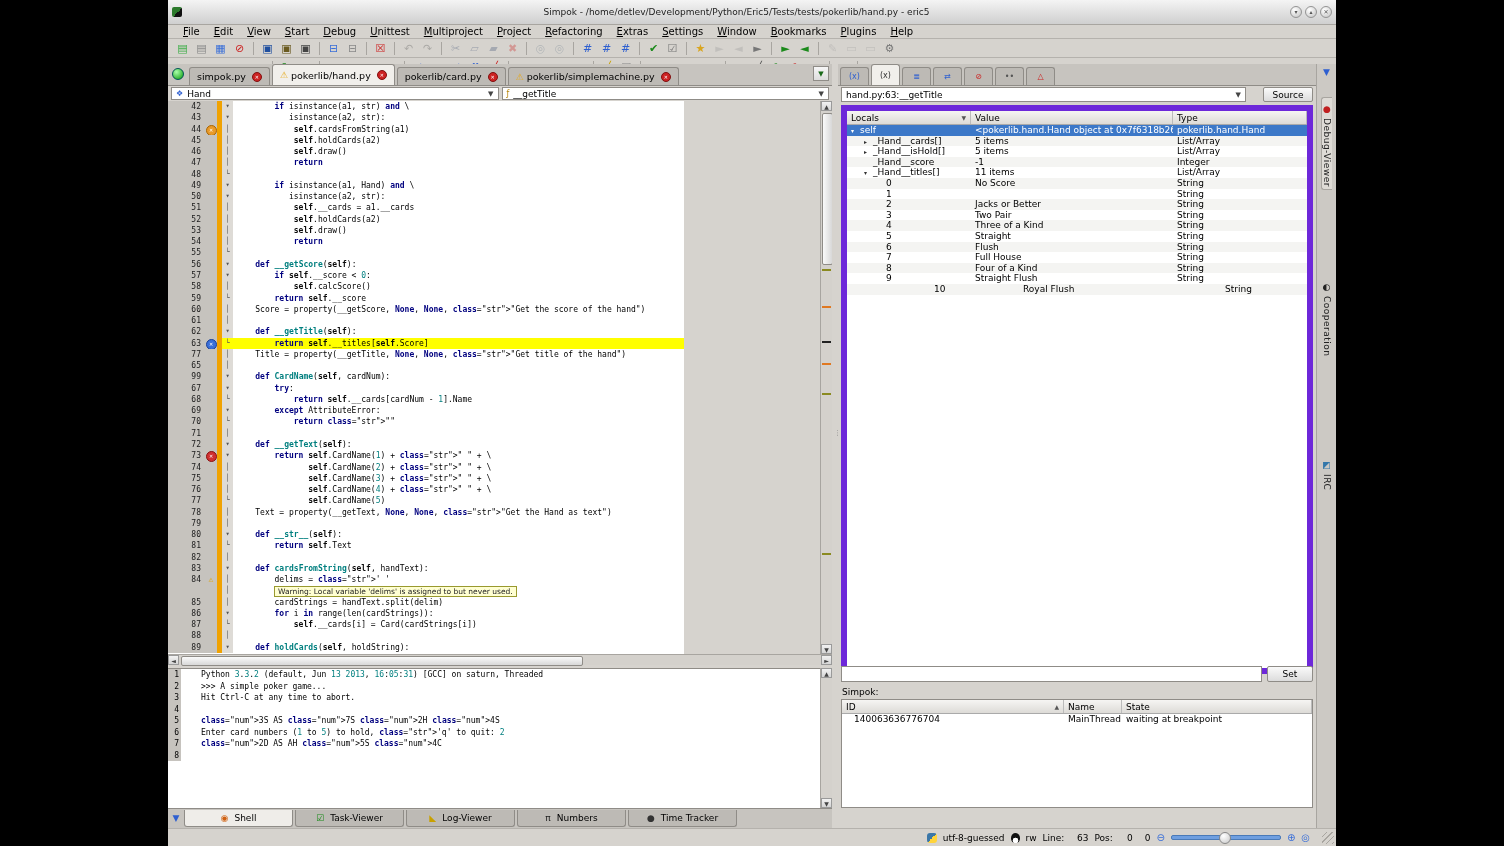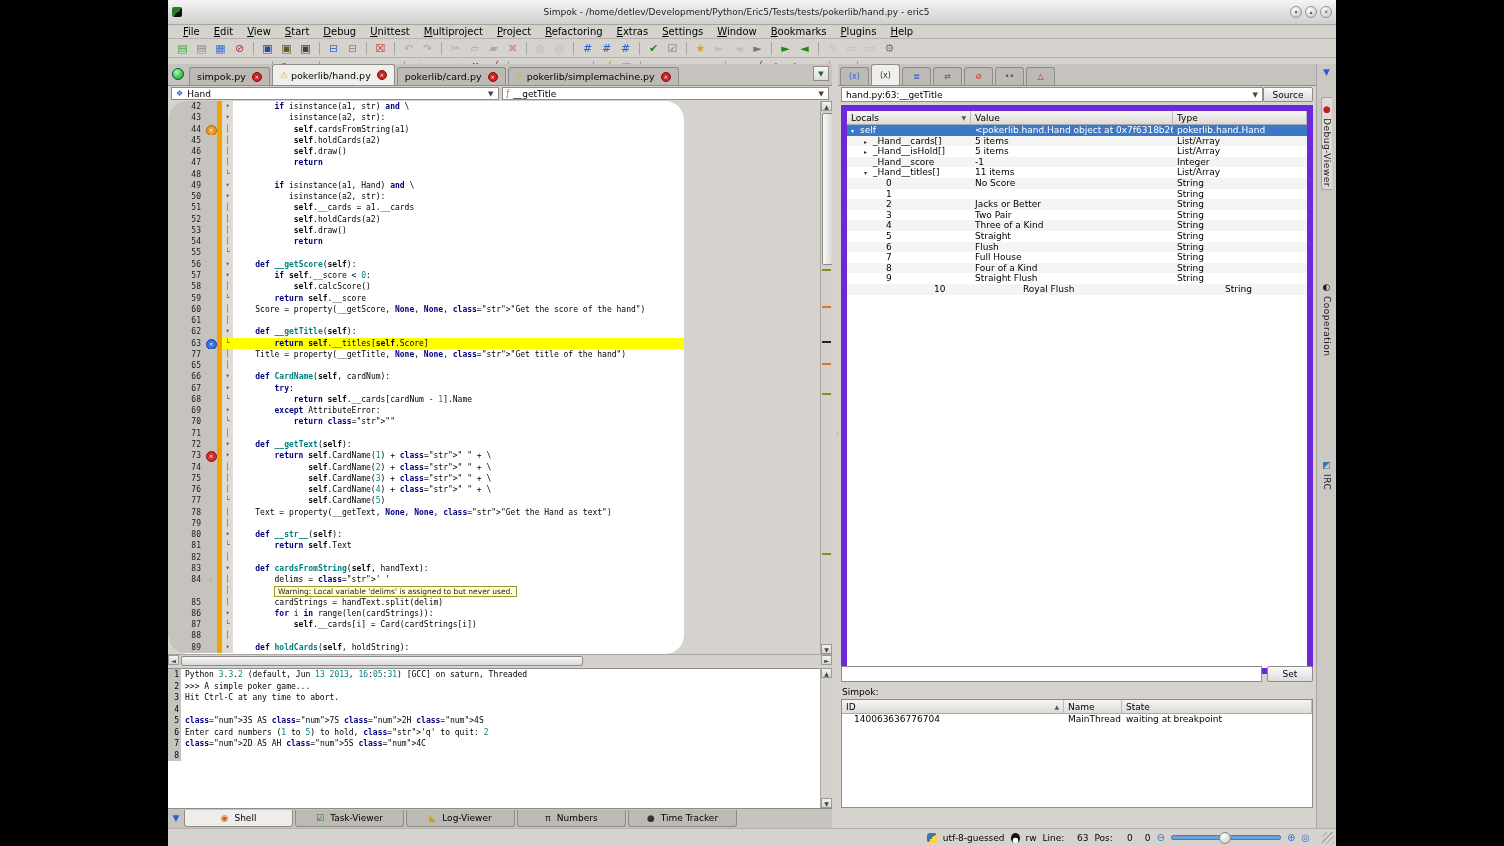--- a/index.html
+++ b/index.html
@@ -44,21 +44,21 @@
   .tab-list-btn{margin-left:auto;margin-bottom:4px;margin-right:3px;width:14px;height:13px;border:1px solid #8f8c87;
     background:linear-gradient(#f6f6f6,#ddd);font-size:7px;color:#1a6a1a;display:flex;align-items:center;justify-content:center;}
 
   .navbar{position:absolute;top:22px;left:0;width:664px;height:15px;display:flex;gap:3px;padding:1px 3px;box-sizing:border-box;}
   .combo{flex:1;background:#fff;border:1px solid #8f8c87;display:flex;align-items:center;font-size:9px;padding:0 4px;min-width:0;}
   .combo .cicon{font-size:8px;margin-right:4px;color:#2e5fd0;}
   .combo .arrow{margin-left:auto;font-size:7px;color:#444;}
 
   
   #editor{position:absolute;top:37px;left:0;width:516px;height:553px;background:#fff;overflow:hidden;
-    font-family:"DejaVu Sans Mono",monospace;font-size:8px;border-radius:19px;}
+    font-family:"DejaVu Sans Mono",monospace;font-size:8px;}
   .crow{display:flex;height:11.28px;line-height:11.28px;white-space:pre;}
   .ln{width:33px;flex:none;text-align:right;padding-right:4px;background:#c6c3be;color:#1a1a1a;font-size:8px;}
   .mk{width:12px;flex:none;background:#c6c3be;text-align:center;}
   .bp{display:inline-block;width:9px;height:9px;border-radius:50%;color:#fff;font-size:5px;line-height:9px;
     text-align:center;vertical-align:top;margin-top:1px;font-family:"DejaVu Sans",sans-serif;}
   .bp.bporange{background:#e89a2a;border:1px solid #a96400;}
   .bp.bpblue{background:#3a6fd8;border:1px solid #1a3f98;}
   .bp.bpred{background:#d03030;border:1px solid #8a1010;}
   .warnmark{color:#e0a400;font-size:8px;}
   .cb{width:5px;flex:none;background:#f0a202;}
@@ -82,21 +82,21 @@
   .hscroll .sbarrow{position:absolute;top:0;width:11px;height:10px;font-size:6px;color:#444;text-align:center;line-height:10px;
     background:linear-gradient(#f2f2f2,#d5d5d5);border:1px solid #9a9a9a;box-sizing:border-box;}
   .hscroll .thumb{position:absolute;left:13px;top:1px;width:400px;height:8px;background:linear-gradient(#fafafa,#d8d8d8);
     border:1px solid #8f8c87;border-radius:2px;}
 
   
   #shell{position:absolute;top:604px;left:0;width:652px;height:140px;background:#fff;border-top:1px solid #8f8c87;
     font-family:"DejaVu Sans Mono",monospace;font-size:8px;overflow:hidden;box-sizing:border-box;}
   .srow{display:flex;height:11.5px;line-height:11.5px;white-space:pre;}
   .sln{width:11px;flex:none;text-align:right;padding-right:2px;background:#c6c3be;font-size:8px;}
-  .stext{padding-left:4px;}
+  .stext{padding-left:20px;}
   .vsb2{position:absolute;top:604px;left:652px;width:12px;height:140px;background:#d4d1cc;border-left:1px solid #a8a5a0;box-sizing:border-box;}
 
   
   #bottombar{position:absolute;top:744px;left:0;right:0;height:20px;background:#c7c4bf;border-top:1px solid #8f8c87;
     display:flex;align-items:flex-start;padding-top:1px;box-sizing:border-box;}
   .funnel{width:16px;height:16px;display:flex;align-items:center;justify-content:center;font-size:9px;color:#2e5fd0;flex:none;}
   .btab{width:107px;height:16px;margin-right:2px;background:#bdbab5;border:1px solid #8f8c87;border-top:none;
     border-radius:0 0 3px 3px;display:flex;align-items:center;justify-content:center;gap:6px;font-size:9px;}
   .btab.active{background:#efede9;}
   .btab .bicon{font-size:9px;}
@@ -105,21 +105,21 @@
   #splitter-v{position:absolute;left:664px;top:0;width:6px;height:100%;background:#d6d3ce;}
   #splitter-v .dots{position:absolute;top:48%;left:2px;color:#888;font-size:7px;line-height:4px;}
 
   
   #debug-pane{position:absolute;left:670px;top:0;width:478px;height:100%;}
   .dvtabs{position:absolute;top:0;left:0;right:0;height:22px;background:#c7c4bf;border-bottom:1px solid #8f8c87;
     display:flex;align-items:flex-end;padding-left:2px;box-sizing:border-box;}
   .dvtab{width:27px;height:17px;border:1px solid #8f8c87;border-bottom:none;border-radius:3px 3px 0 0;background:#bdbab5;
     display:flex;align-items:center;justify-content:center;font-size:8px;margin-right:2px;}
   .dvtab.active{background:#f1efeb;height:20px;}
-  .frame-row{position:absolute;top:22px;left:0;right:0;height:17px;display:flex;gap:0;padding:1px 3px;box-sizing:border-box;}
+  .frame-row{position:absolute;top:22px;left:0;right:0;height:17px;display:flex;gap:17px;padding:1px 3px;box-sizing:border-box;}
   .src-btn{width:48px;flex:none;background:linear-gradient(#fafafa,#dcdcdc);border:1px solid #8f8c87;border-radius:2px;
     font-size:9px;display:flex;align-items:center;justify-content:center;}
 
   #locals{position:absolute;top:41px;left:3px;right:3px;height:557px;background:#fff;border:6px solid #6d28d9;
     font-size:9px;overflow:hidden;}
   .thead{display:flex;height:13px;background:linear-gradient(#f6f5f3,#dddbd7);border-bottom:1px solid #aaa;}
   .th{padding:0 4px;border-right:1px solid #bbb;display:flex;align-items:center;box-sizing:border-box;overflow:hidden;}
   .th .sort{margin-left:auto;font-size:6px;color:#555;}
   .c1{width:124px;flex:none;}
   .c2{width:202px;flex:none;}
@@ -342,21 +342,21 @@
           <div class="crow"><span class="ln">56</span><span class="mk"></span><span class="cb"></span><span class="fd">▾</span><span class="code">    <span class="kw">def</span> <span class="dfn">__getScore</span>(<span class="slf">self</span>):</span></div>
           <div class="crow"><span class="ln">57</span><span class="mk"></span><span class="cb"></span><span class="fd">▾</span><span class="code">        <span class="kw">if</span> <span class="slf">self</span>.__score &lt; <span class="num">0</span>:</span></div>
           <div class="crow"><span class="ln">58</span><span class="mk"></span><span class="cb"></span><span class="fd">│</span><span class="code">            <span class="slf">self</span>.calcScore()</span></div>
           <div class="crow"><span class="ln">59</span><span class="mk"></span><span class="cb"></span><span class="fd">└</span><span class="code">        <span class="kw">return</span> <span class="slf">self</span>.__score</span></div>
           <div class="crow"><span class="ln">60</span><span class="mk"></span><span class="cb"></span><span class="fd">│</span><span class="code">    Score = property(__getScore, <span class="kw">None</span>, <span class="kw">None</span>, <span <span="" class="kw">class</span>="str"&gt;"Get the score of the hand")</span></div>
           <div class="crow"><span class="ln">61</span><span class="mk"></span><span class="cb"></span><span class="fd">│</span><span class="code"></span></div>
           <div class="crow"><span class="ln">62</span><span class="mk"></span><span class="cb"></span><span class="fd">▾</span><span class="code">    <span class="kw">def</span> <span class="dfn">__getTitle</span>(<span class="slf">self</span>):</span></div>
           <div class="crow cur"><span class="ln">63</span><span class="mk"><span class="bp bpblue">✕</span></span><span class="cb"></span><span class="fd">└</span><span class="code">        <span class="kw">return</span> <span class="slf">self</span>.__titles[<span class="slf">self</span>.Score]</span></div>
           <div class="crow"><span class="ln">77</span><span class="mk"></span><span class="cb"></span><span class="fd">│</span><span class="code">    Title = property(__getTitle, <span class="kw">None</span>, <span class="kw">None</span>, <span <span="" class="kw">class</span>="str"&gt;"Get title of the hand")</span></div>
           <div class="crow"><span class="ln">65</span><span class="mk"></span><span class="cb"></span><span class="fd">│</span><span class="code"></span></div>
-          <div class="crow"><span class="ln">66</span><span class="mk"></span><span class="cb"></span><span class="fd">▾</span><span class="code">    <span class="kw">def</span> <span class="dfn">CardName</span>(<span class="slf">self</span>, cardNum):</span></div>
+          <div class="crow"><span class="ln">99</span><span class="mk"></span><span class="cb"></span><span class="fd">▾</span><span class="code">    <span class="kw">def</span> <span class="dfn">CardName</span>(<span class="slf">self</span>, cardNum):</span></div>
           <div class="crow"><span class="ln">67</span><span class="mk"></span><span class="cb"></span><span class="fd">▾</span><span class="code">        <span class="kw">try</span>:</span></div>
           <div class="crow"><span class="ln">68</span><span class="mk"></span><span class="cb"></span><span class="fd">└</span><span class="code">            <span class="kw">return</span> <span class="slf">self</span>.__cards[cardNum - <span class="num">1</span>].Name</span></div>
           <div class="crow"><span class="ln">69</span><span class="mk"></span><span class="cb"></span><span class="fd">▾</span><span class="code">        <span class="kw">except</span> AttributeError:</span></div>
           <div class="crow"><span class="ln">70</span><span class="mk"></span><span class="cb"></span><span class="fd">└</span><span class="code">            <span class="kw">return</span> <span <span="" class="kw">class</span>="str"&gt;""</span></div>
           <div class="crow"><span class="ln">71</span><span class="mk"></span><span class="cb"></span><span class="fd">│</span><span class="code"></span></div>
           <div class="crow"><span class="ln">72</span><span class="mk"></span><span class="cb"></span><span class="fd">▾</span><span class="code">    <span class="kw">def</span> <span class="dfn">__getText</span>(<span class="slf">self</span>):</span></div>
           <div class="crow"><span class="ln">73</span><span class="mk"><span class="bp bpred">✕</span></span><span class="cb"></span><span class="fd">▾</span><span class="code">        <span class="kw">return</span> <span class="slf">self</span>.CardName(<span class="num">1</span>) + <span <span="" class="kw">class</span>="str"&gt;" " + \</span></div>
           <div class="crow"><span class="ln">74</span><span class="mk"></span><span class="cb"></span><span class="fd">│</span><span class="code">               <span class="slf">self</span>.CardName(<span class="num">2</span>) + <span <span="" class="kw">class</span>="str"&gt;" " + \</span></div>
           <div class="crow"><span class="ln">75</span><span class="mk"></span><span class="cb"></span><span class="fd">│</span><span class="code">               <span class="slf">self</span>.CardName(<span class="num">3</span>) + <span <span="" class="kw">class</span>="str"&gt;" " + \</span></div>
           <div class="crow"><span class="ln">76</span><span class="mk"></span><span class="cb"></span><span class="fd">│</span><span class="code">               <span class="slf">self</span>.CardName(<span class="num">4</span>) + <span <span="" class="kw">class</span>="str"&gt;" " + \</span></div>

